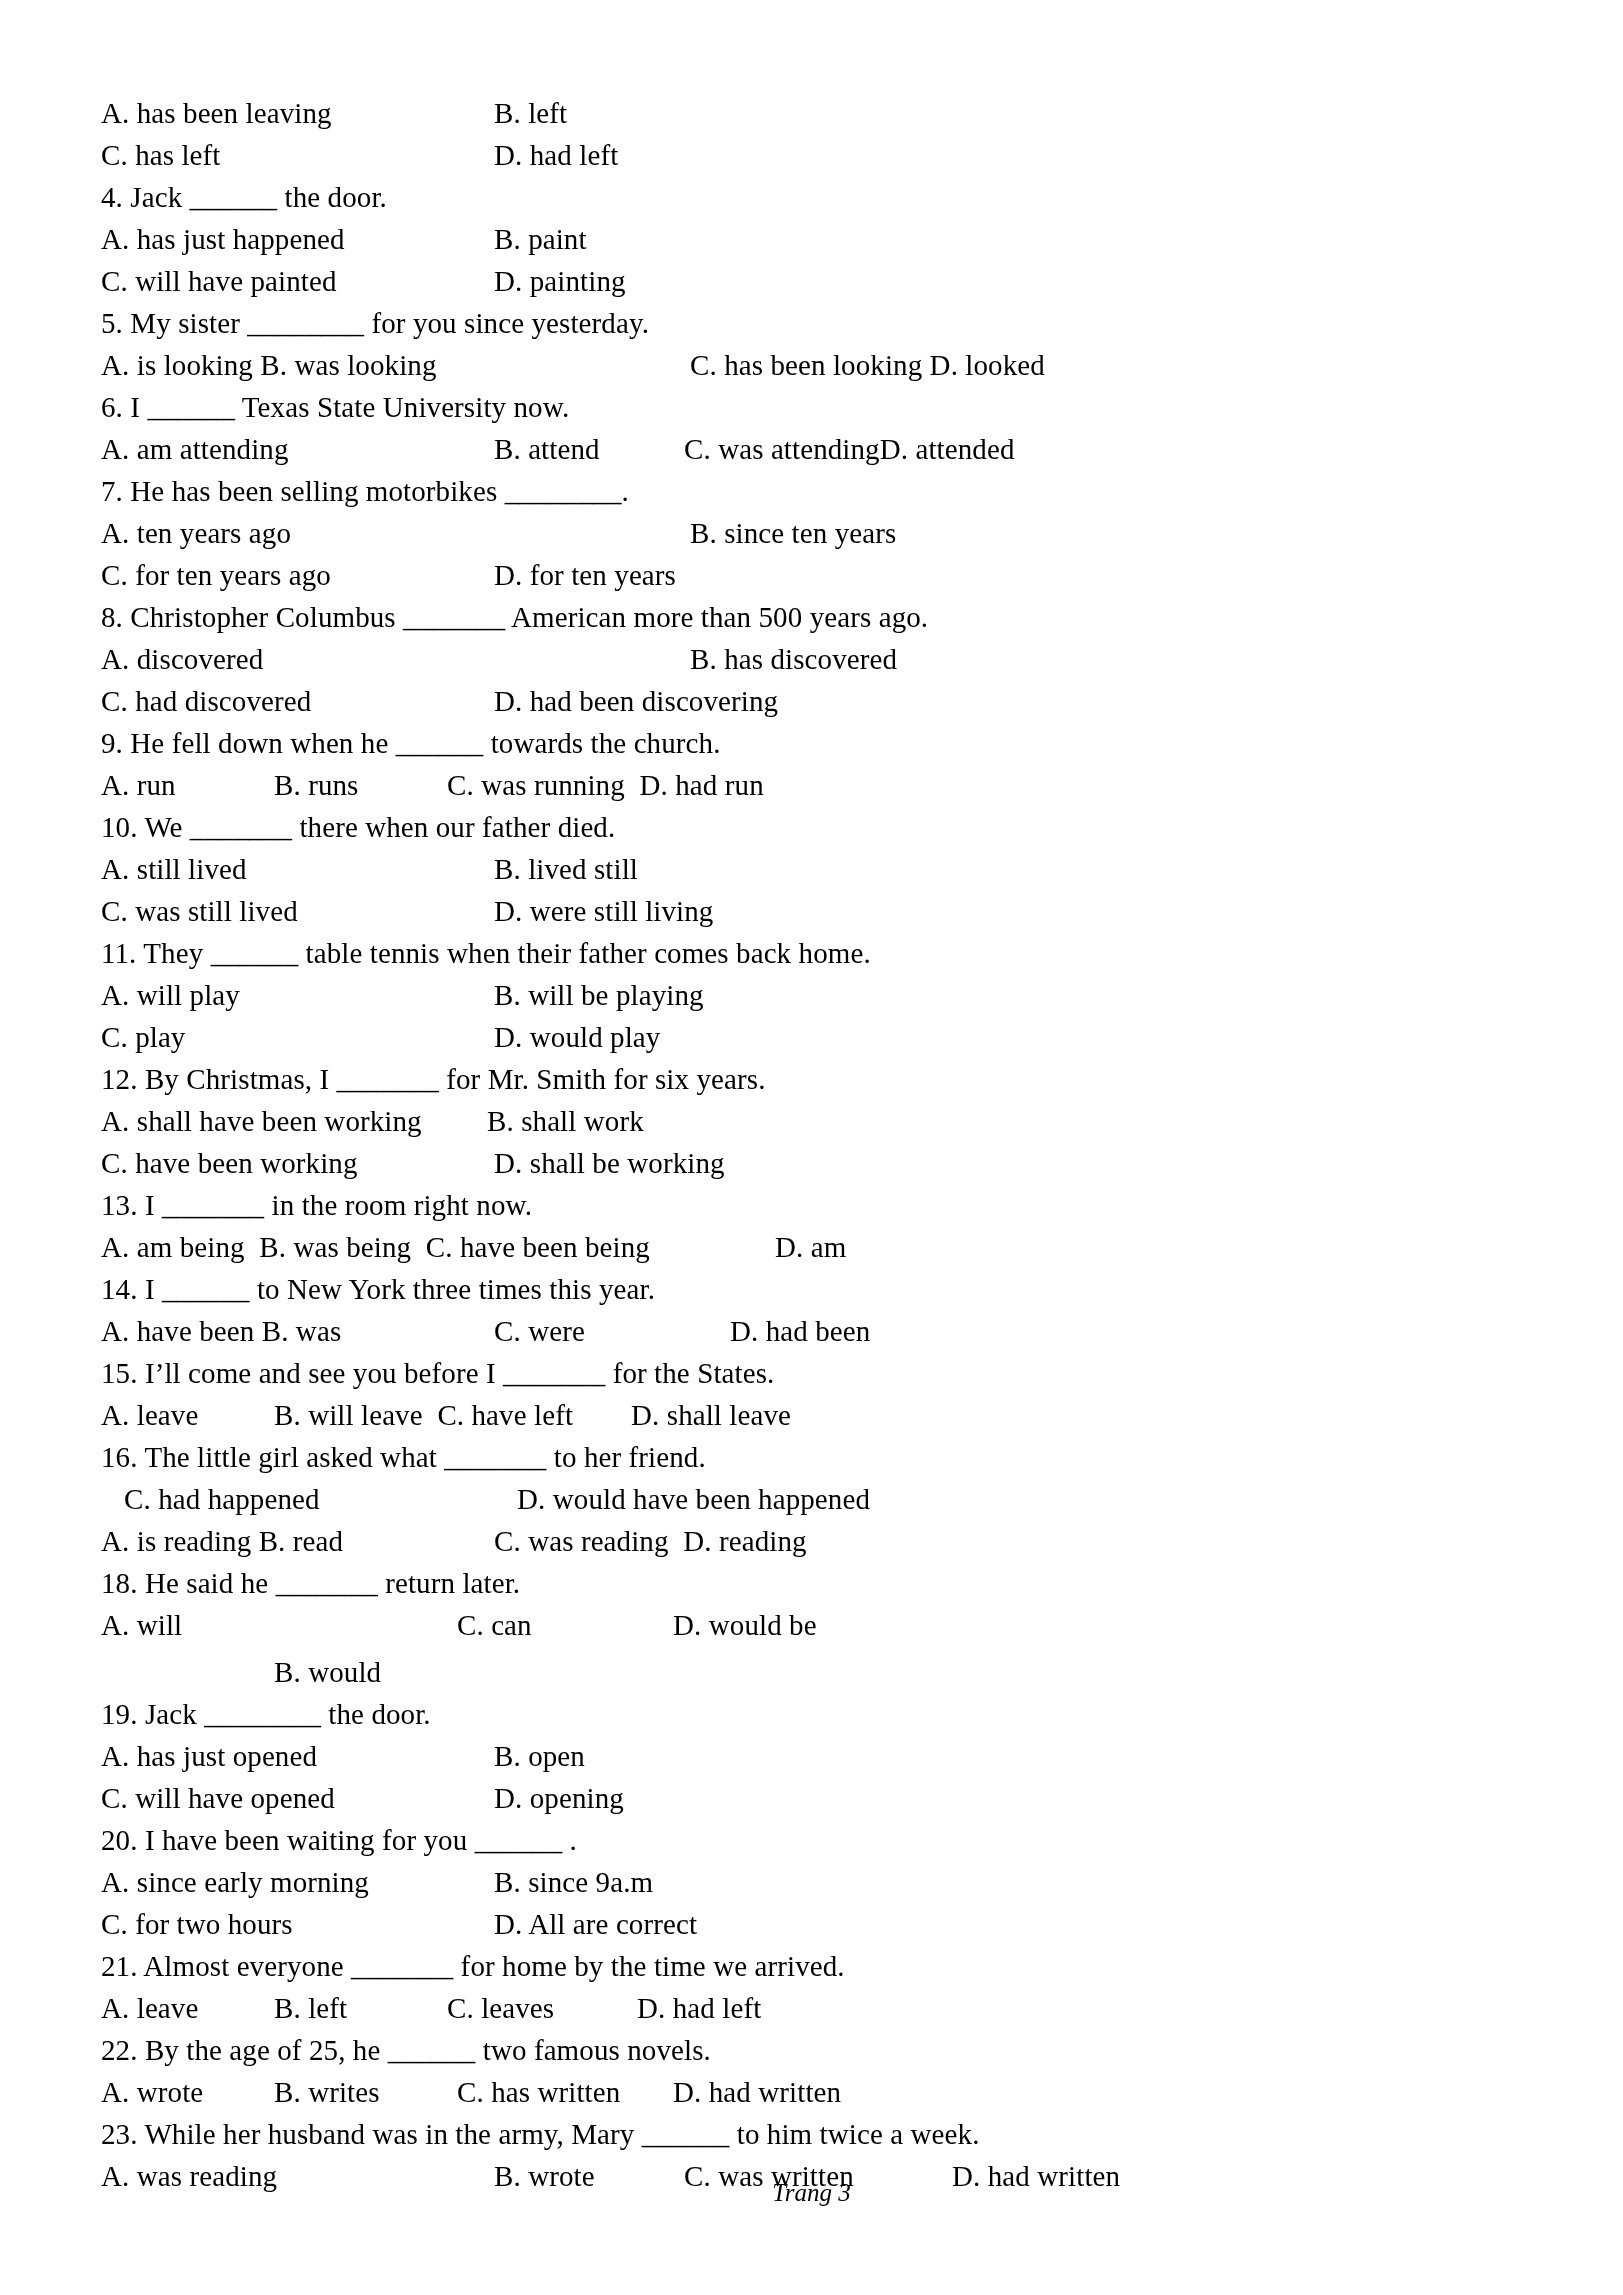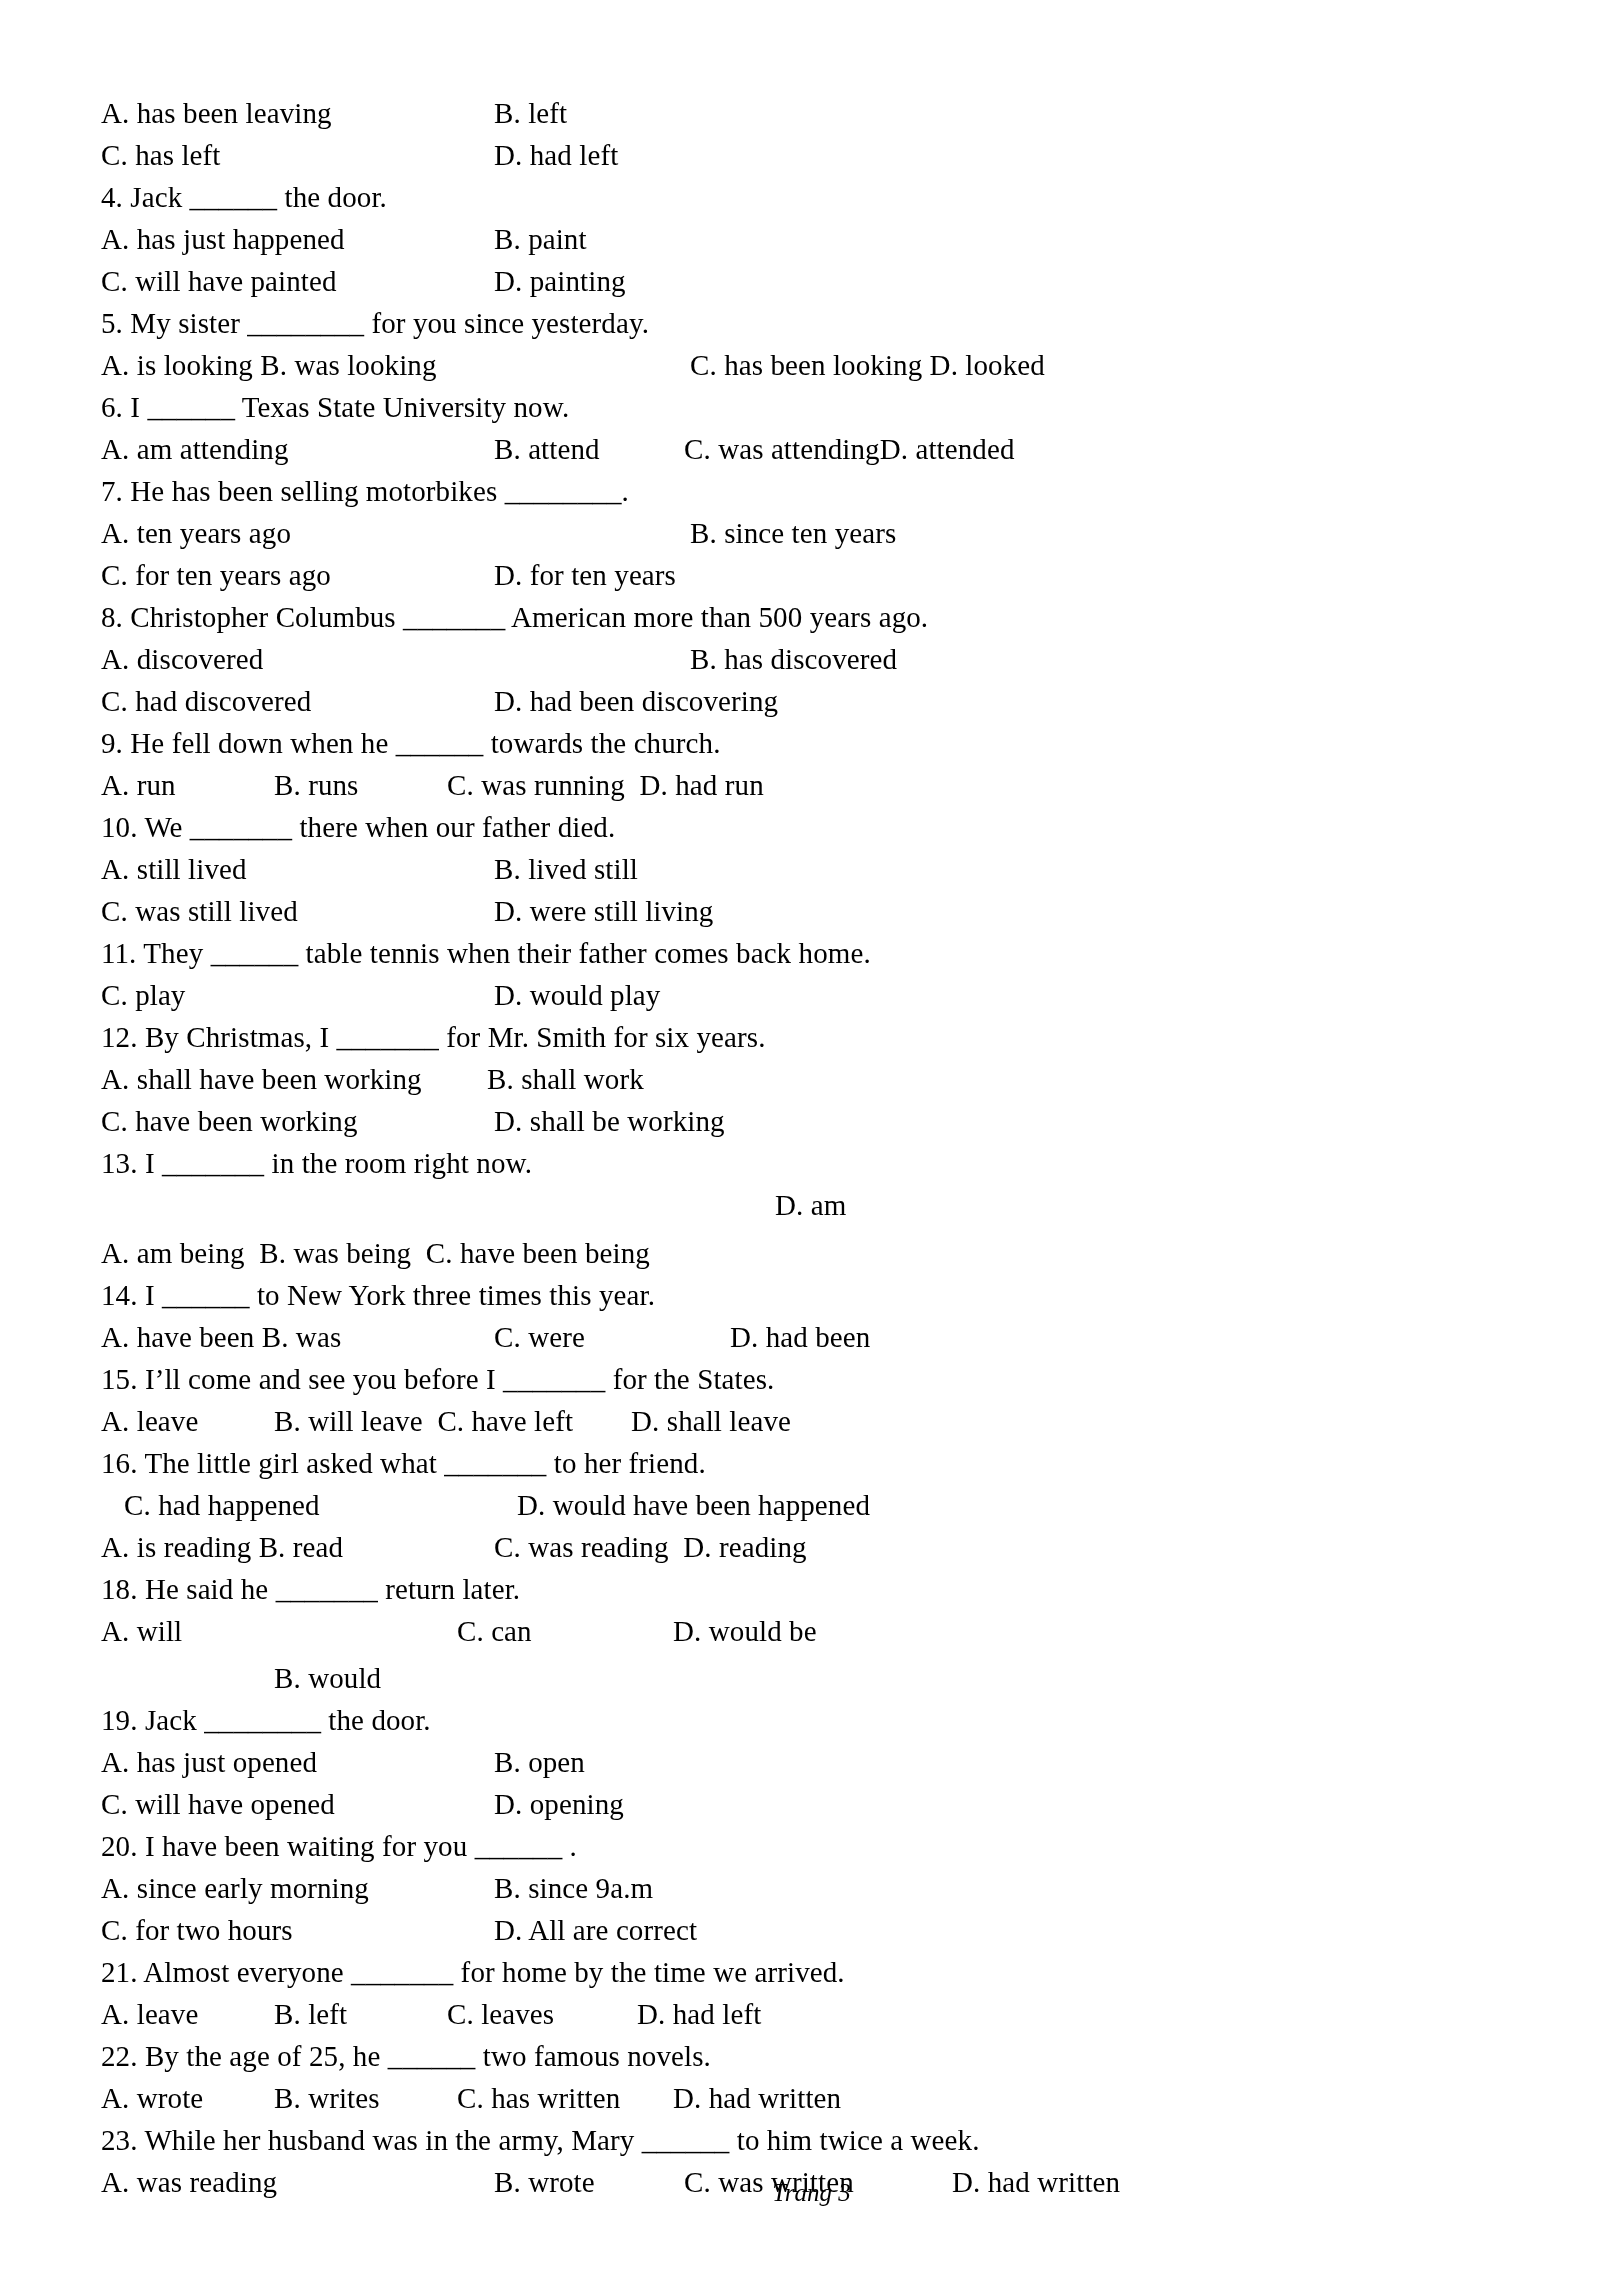--- a/index.html
+++ b/index.html
@@ -67,26 +67,27 @@
       <div class="line"><span class="c" style="width: 393px;">C. for ten years ago</span><span class="c">D. for ten years</span></div>
       <div class="line"><span class="c">8. Christopher Columbus _______ American more than 500 years ago.</span></div>
       <div class="line"><span class="c" style="width: 589px;">A. discovered</span><span class="c">B. has discovered</span></div>
       <div class="line"><span class="c" style="width: 393px;">C. had discovered</span><span class="c">D. had been discovering</span></div>
       <div class="line"><span class="c">9. He fell down when he ______ towards the church.</span></div>
       <div class="line"><span class="c" style="width: 173px;">A. run</span><span class="c" style="width: 173px;">B. runs</span><span class="c">C. was running  D. had run</span></div>
       <div class="line"><span class="c">10. We _______ there when our father died.</span></div>
       <div class="line"><span class="c" style="width: 393px;">A. still lived</span><span class="c">B. lived still</span></div>
       <div class="line"><span class="c" style="width: 393px;">C. was still lived</span><span class="c">D. were still living</span></div>
       <div class="line"><span class="c">11. They ______ table tennis when their father comes back home.</span></div>
+      <div class="line"><span class="c" style="width: 393px;">A. will play</span><span class="c">B. will be playing</span></div>
       <div class="line"><span class="c" style="width: 393px;">C. play</span><span class="c">D. would play</span></div>
       <div class="line"><span class="c">12. By Christmas, I _______ for Mr. Smith for six years.</span></div>
       <div class="line"><span class="c" style="width: 386px;">A. shall have been working</span><span class="c">B. shall work</span></div>
       <div class="line"><span class="c" style="width: 393px;">C. have been working</span><span class="c">D. shall be working</span></div>
       <div class="line"><span class="c">13. I _______ in the room right now.</span></div>
-      <div class="line"><span class="c" style="width: 674px; margin-top: 48px;">A. am being  B. was being  C. have been being</span><span class="c">D. am</span></div>
+      <div class="line"><span class="c" style="width: 674px;">A. am being  B. was being  C. have been being</span><span class="c">D. am</span></div>
       <div class="line"><span class="c">14. I ______ to New York three times this year.</span></div>
       <div class="line"><span class="c" style="width: 393px;">A. have been B. was</span><span class="c" style="width: 236px;">C. were</span><span class="c">D. had been</span></div>
       <div class="line"><span class="c">15. I’ll come and see you before I _______ for the States.</span></div>
       <div class="line"><span class="c" style="width: 173px;">A. leave</span><span class="c" style="width: 357px;">B. will leave  C. have left</span><span class="c">D. shall leave</span></div>
       <div class="line"><span class="c">16. The little girl asked what _______ to her friend.</span></div>
       <div class="line"><span class="c" style="width: 393px; margin-left: 23px;">C. had happened</span><span class="c">D. would have been happened</span></div>
       <div class="line"><span class="c" style="width: 393px;">A. is reading B. read</span><span class="c">C. was reading  D. reading</span></div>
       <div class="line"><span class="c">18. He said he _______ return later.</span></div>
       <div class="line"><span class="c" style="width: 173px;">A. will</span><span class="c" style="width: 183px; margin-top: 47px;">B. would</span><span class="c" style="width: 216px;">C. can</span><span class="c">D. would be</span></div>
       <div class="line"><span class="c">19. Jack ________ the door.</span></div>

